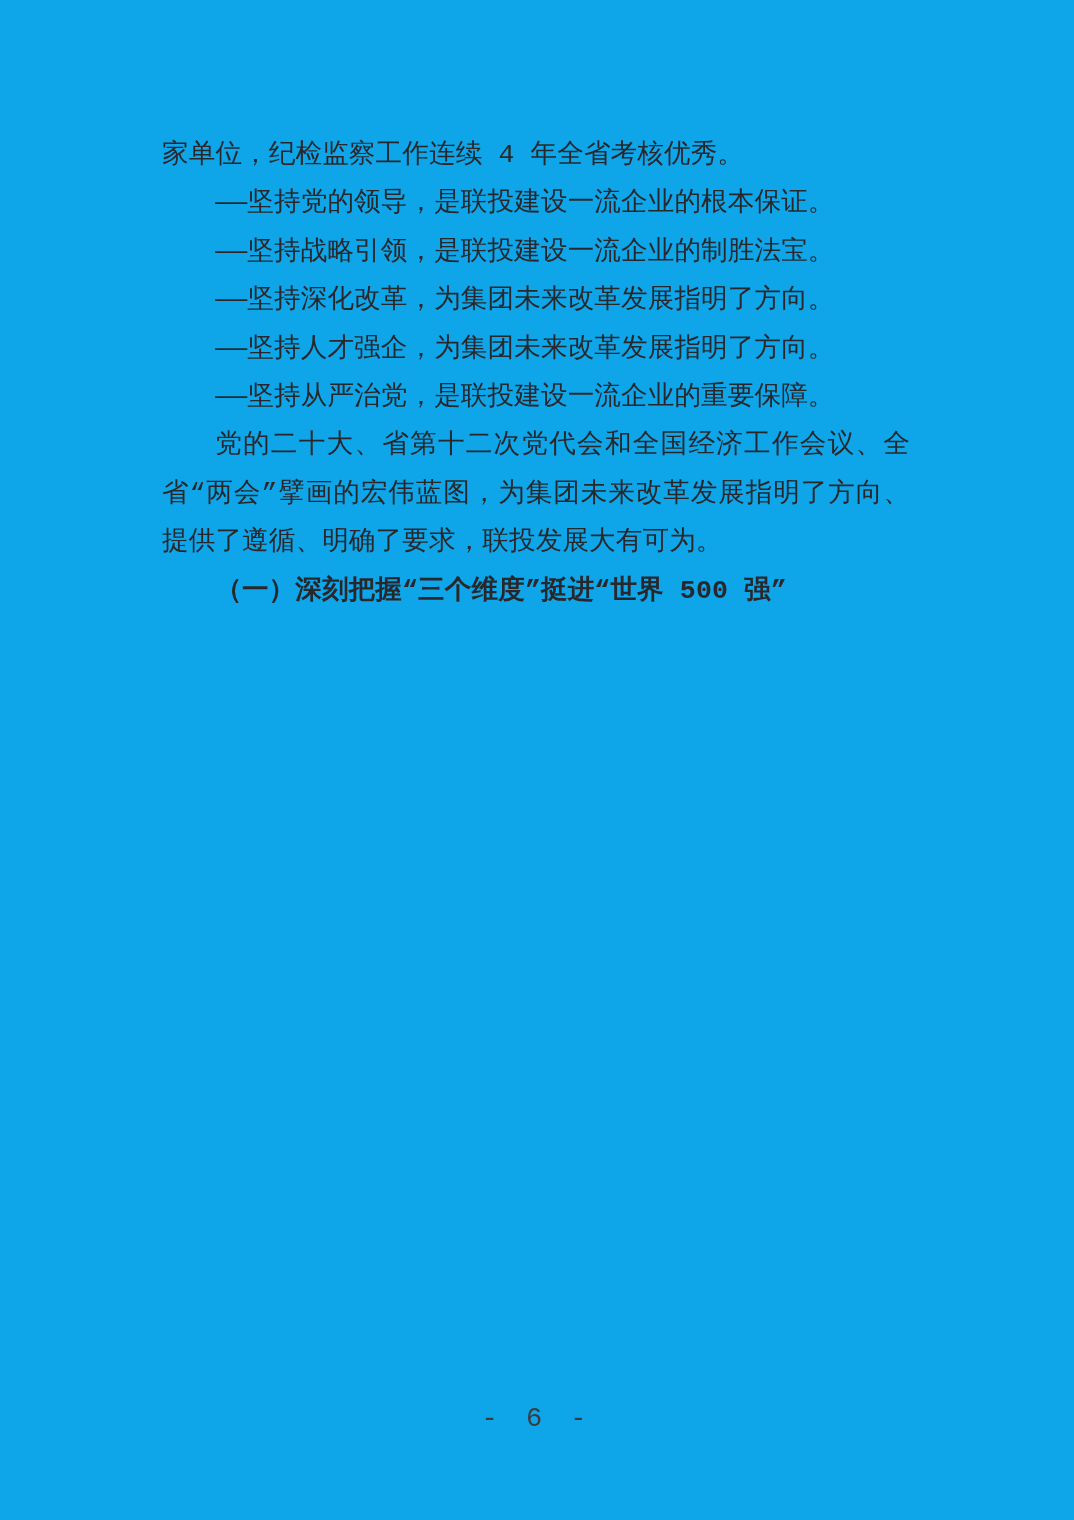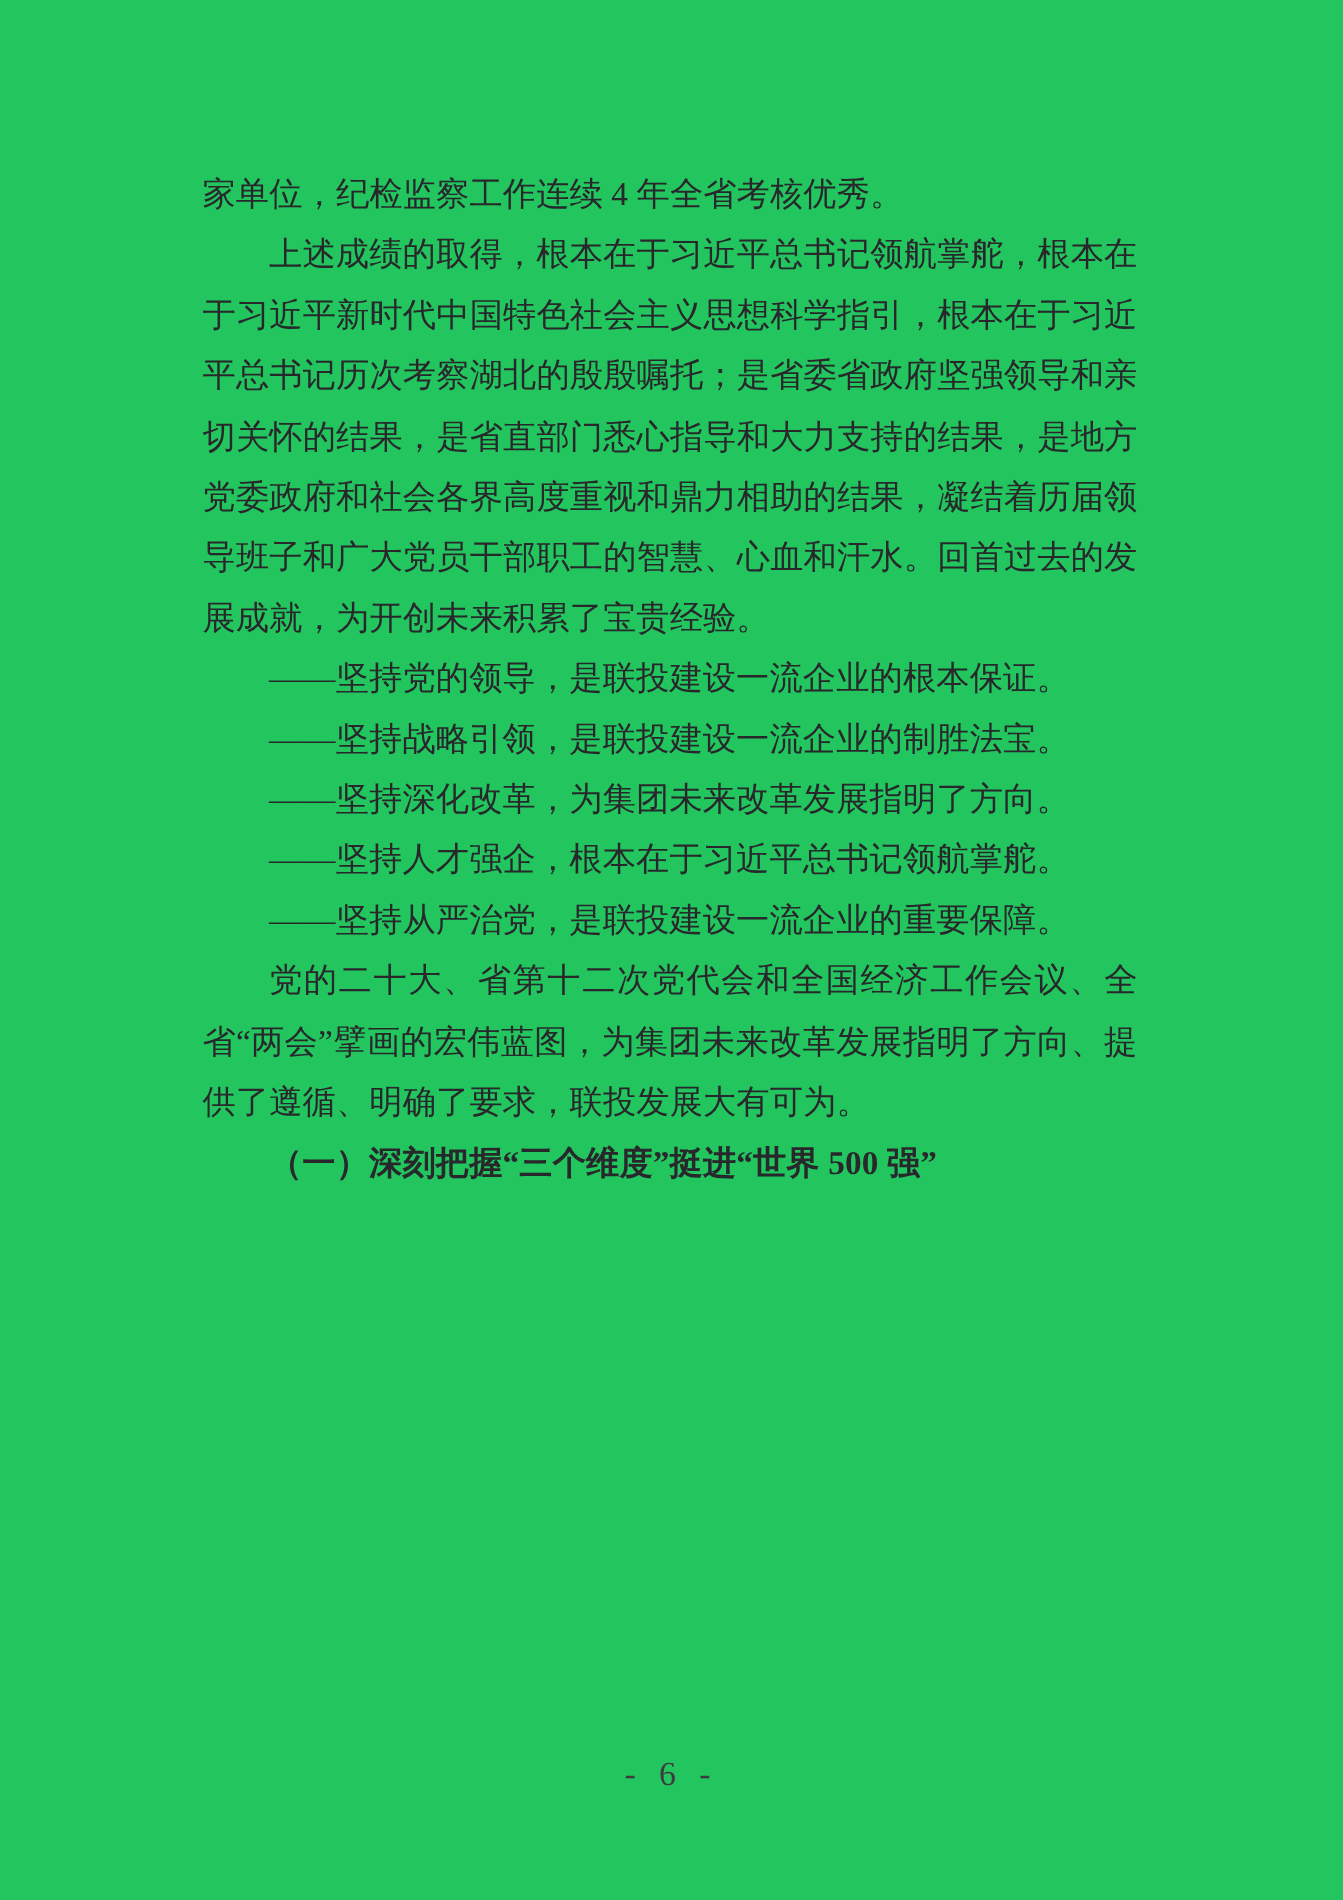--- a/index.html
+++ b/index.html
@@ -4,23 +4,23 @@
 <style>
   html, body {
     margin: 0;
     padding: 0;
     background: #ffffff;
   }
   .page {
     position: relative;
     width: 1074px;
     height: 1520px;
-    background: #22c55e;
+    background: #0ea5e9;
     overflow: hidden;
-    font-family: Liberation Serif, serif;
+    font-family: Liberation Mono, monospace;
     color: #28282c;
   }
   .content {
     position: absolute;
     left: 162px;
     top: 131px;
     width: 748px;
     font-size: 26.6px;
     line-height: 48.4px;
     text-align: justify;
@@ -47,23 +47,22 @@
     color: #3c3c40;
     letter-spacing: 6px;
   }
 </style>
 </head>
 <body>
 
 <div class="page">
   <div class="content" id="doc-body">
       <p class="body">家单位，纪检监察工作连续 4 年全省考核优秀。</p>
-      <p class="indent body">上述成绩的取得，根本在于习近平总书记领航掌舵，根本在于习近平新时代中国特色社会主义思想科学指引，根本在于习近平总书记历次考察湖北的殷殷嘱托；是省委省政府坚强领导和亲切关怀的结果，是省直部门悉心指导和大力支持的结果，是地方党委政府和社会各界高度重视和鼎力相助的结果，凝结着历届领导班子和广大党员干部职工的智慧、心血和汗水。回首过去的发展成就，为开创未来积累了宝贵经验。</p>
       <p class="indent dash">——坚持党的领导，是联投建设一流企业的根本保证。</p>
       <p class="indent dash">——坚持战略引领，是联投建设一流企业的制胜法宝。</p>
       <p class="indent dash">——坚持深化改革，为集团未来改革发展指明了方向。</p>
-      <p class="indent dash">——坚持人才强企，根本在于习近平总书记领航掌舵。</p>
+      <p class="indent dash">——坚持人才强企，为集团未来改革发展指明了方向。</p>
       <p class="indent dash">——坚持从严治党，是联投建设一流企业的重要保障。</p>
       <p class="indent body">党的二十大、省第十二次党代会和全国经济工作会议、全省“两会”擘画的宏伟蓝图，为集团未来改革发展指明了方向、提供了遵循、明确了要求，联投发展大有可为。</p>
       <p class="indent heading">（一）深刻把握“三个维度”挺进“世界 500 强”</p>
     </div>
   <div class="footer">- 6 -</div>
 </div>
 
 </body></html>

